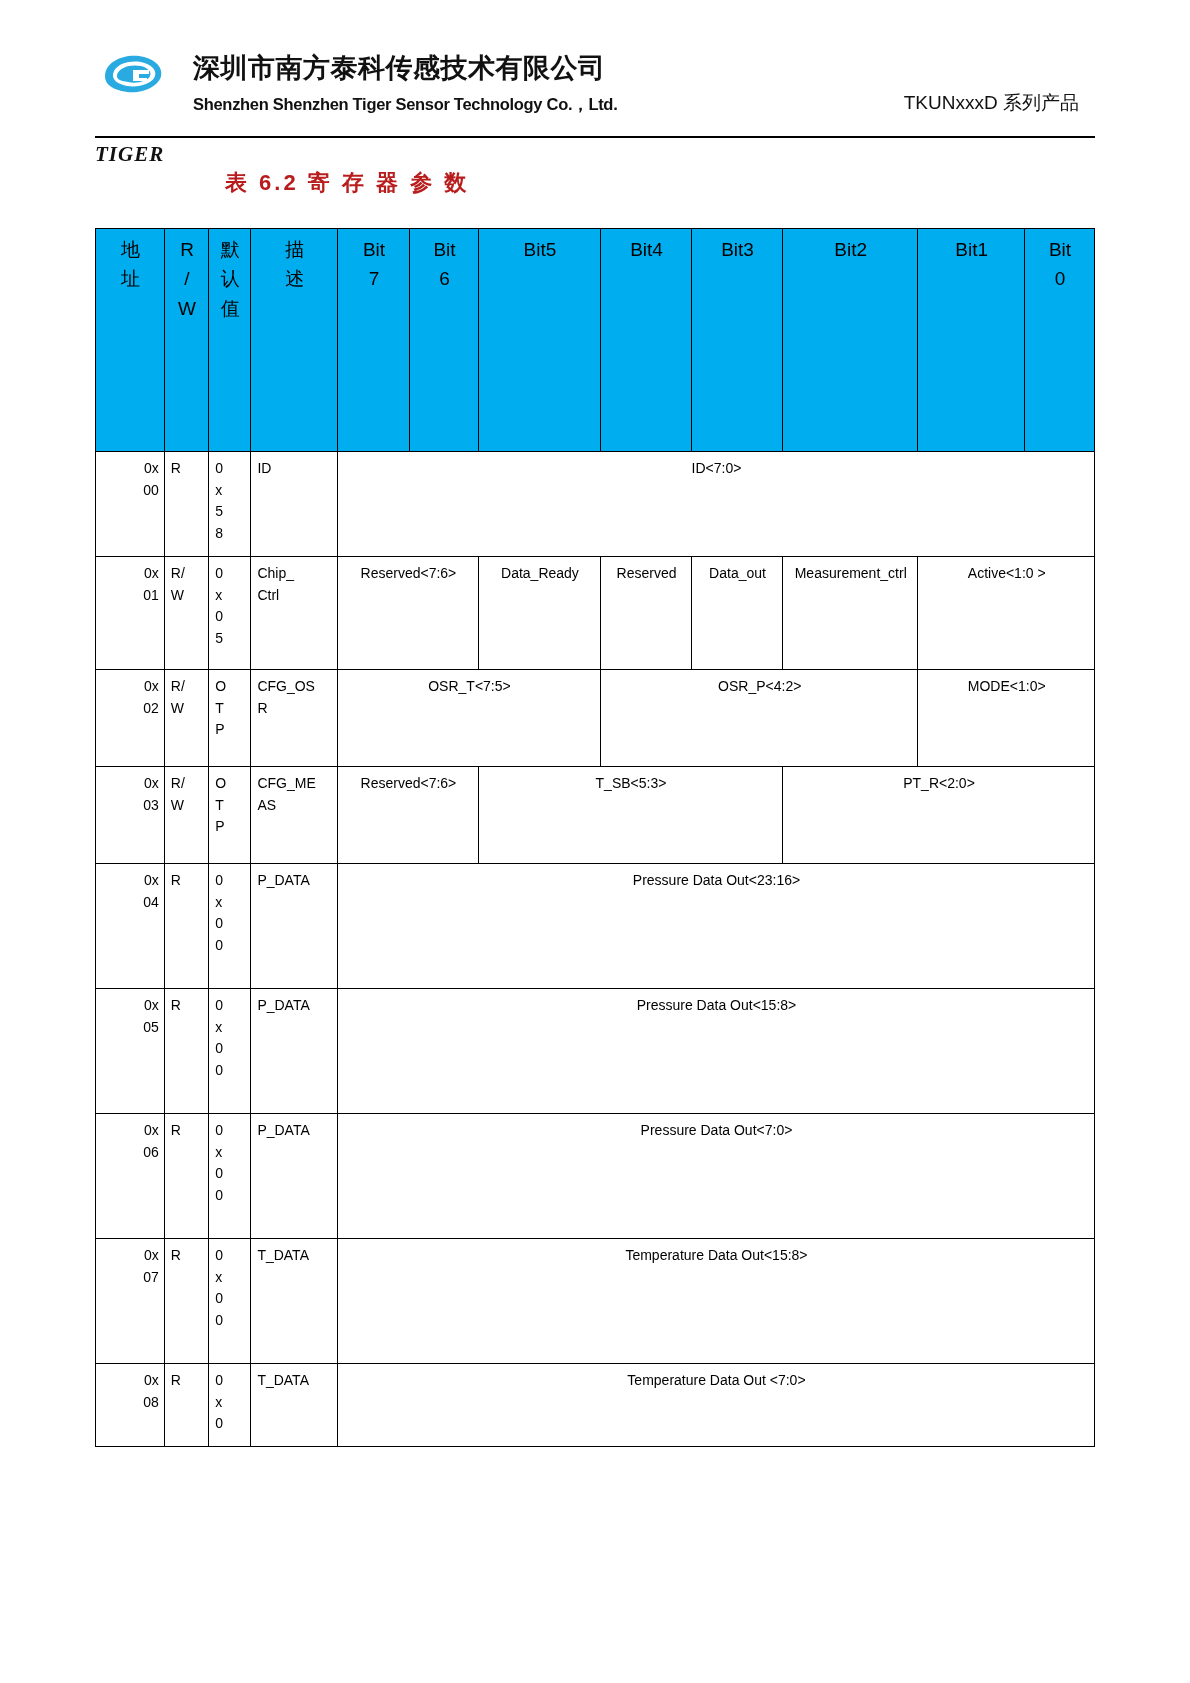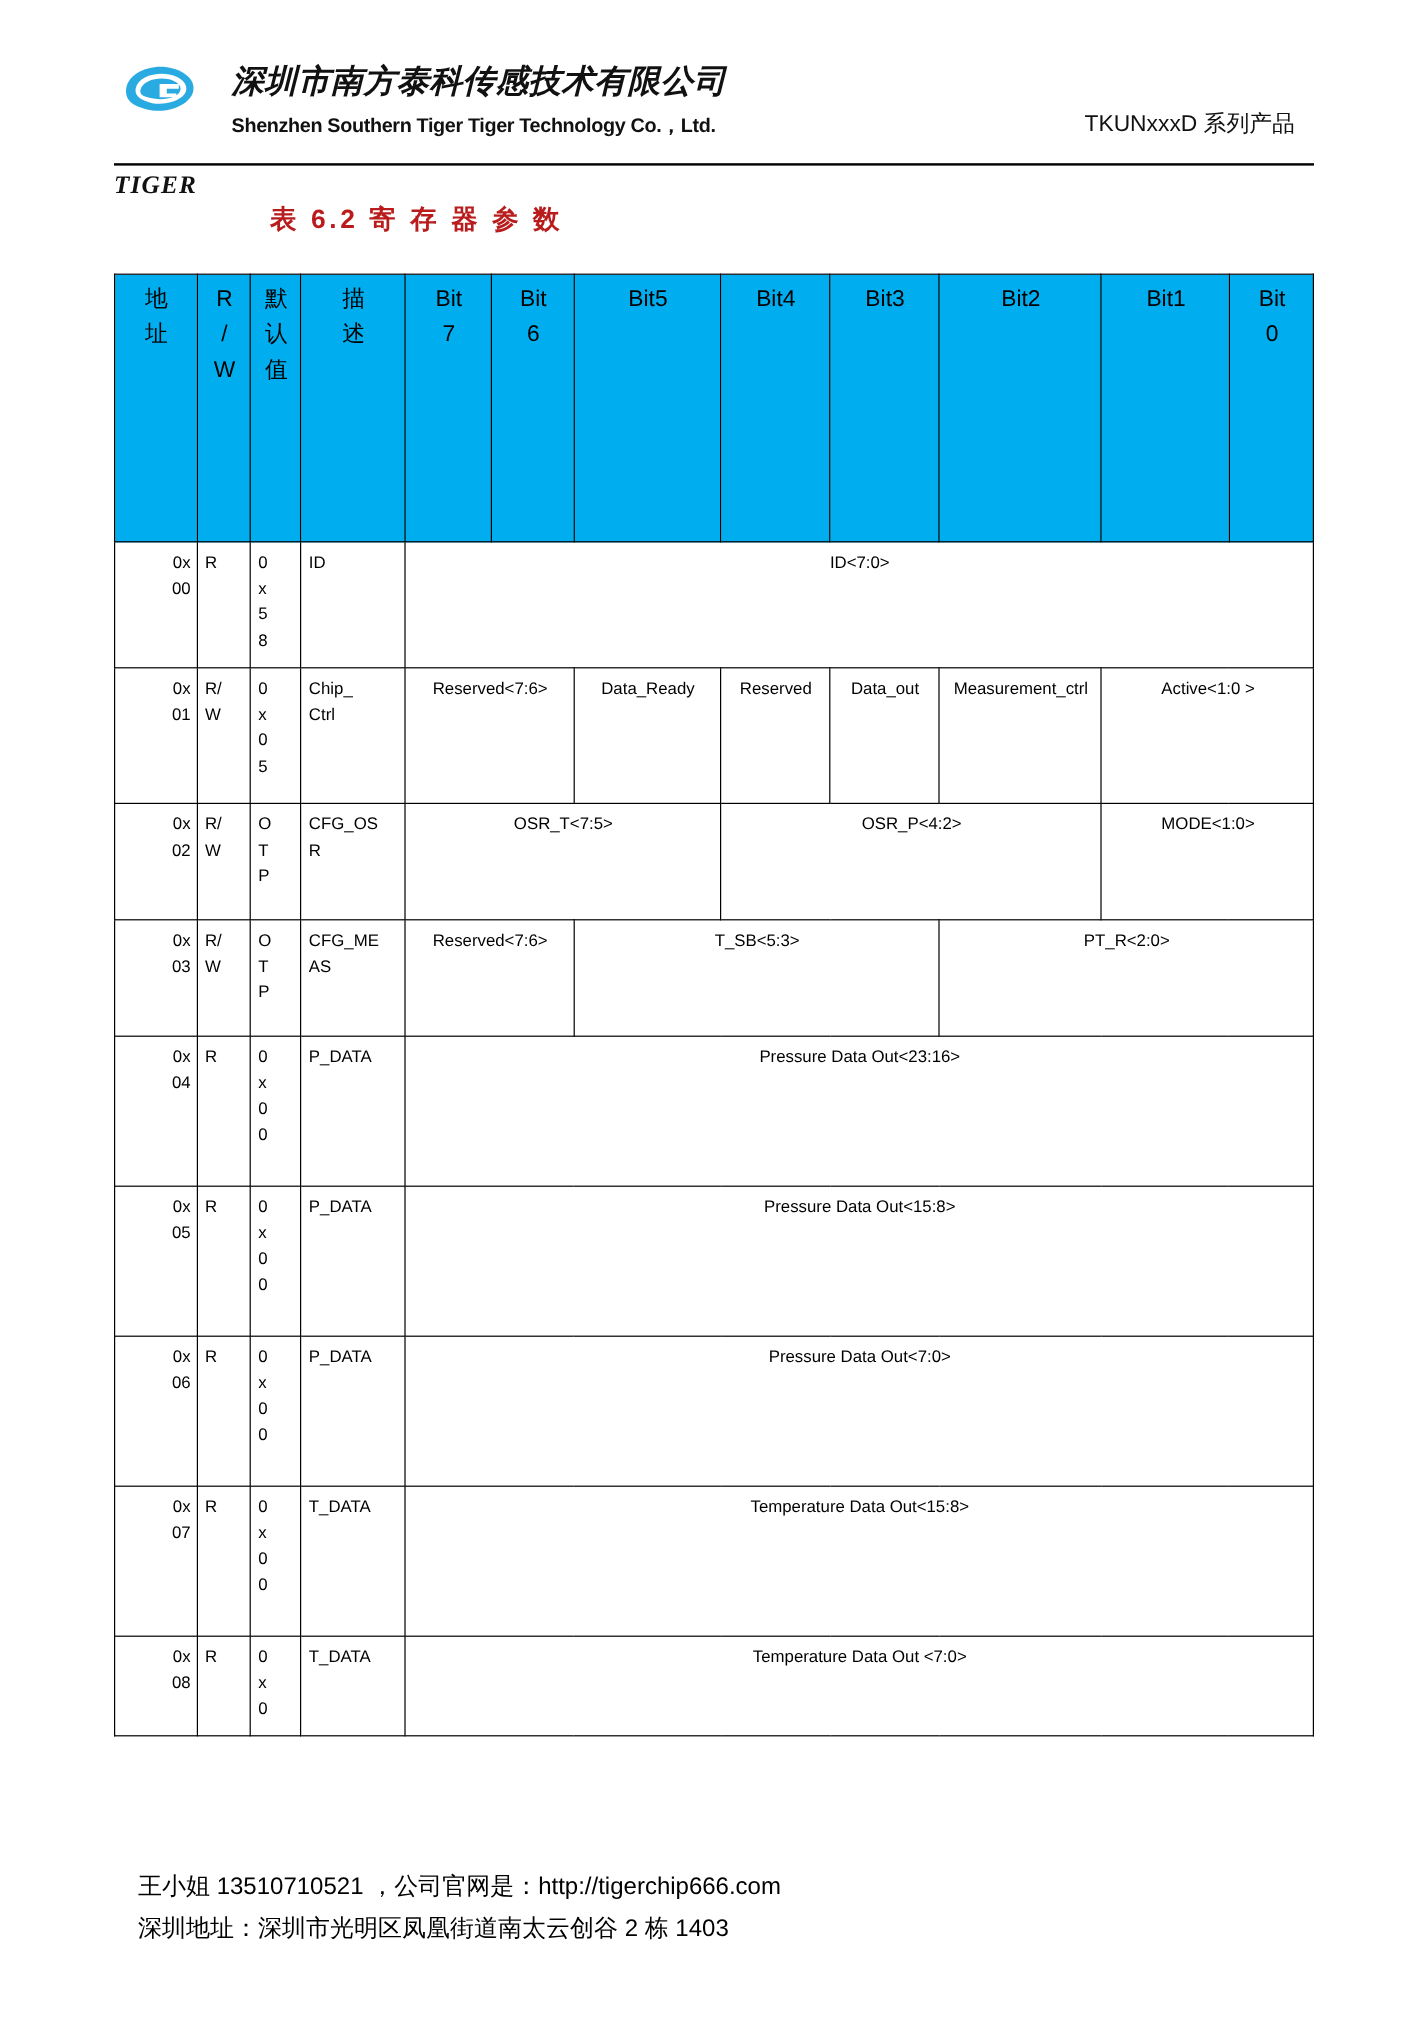--- a/index.html
+++ b/index.html
@@ -57,21 +57,20 @@
     margin-top: 44px;
   }
   .company-cn {
     position: absolute;
     left: 98px;
     top: 2px;
     font-size: 27px;
     font-weight: bold;
     color: #111;
     letter-spacing: 0.5px;
-    font-style: italic;
   }
   .company-en {
     position: absolute;
     left: 98px;
     top: 46px;
     font-size: 16.5px;
     font-weight: bold;
     color: #111;
     letter-spacing: -0.3px;
   }
@@ -190,21 +189,21 @@
       <svg class="logo-mark" viewBox="0 0 62 42">
         <path d="M2 22 C2 8, 20 0, 36 2 C50 4, 60 12, 58 22 C56 32, 40 40, 24 38 C12 36, 2 32, 2 22 Z" fill="#29ABE2"></path>
         <path d="M10 20 C12 10, 26 6, 38 8 C48 10, 54 16, 52 22 C50 29, 36 34, 24 32 C16 30, 9 27, 10 20 Z" fill="#ffffff"></path>
         <path d="M14 21 C16 13, 28 10, 38 12 C45 14, 49 18, 47 22 C45 27, 34 30, 25 28 C19 27, 13 26, 14 21 Z" fill="#29ABE2"></path>
         <path d="M30 16 L46 16 L46 20 L36 20 L36 24 L44 24 L44 27 L30 27 Z" fill="#ffffff"></path>
       </svg>
       <div class="logo-word">TIGER</div>
     </div>
 
     <div class="company-cn">深圳市南方泰科传感技术有限公司</div>
-    <div class="company-en">Shenzhen Southern Tiger Tiger Technology Co.，Ltd.</div>
+    <div class="company-en">Shenzhen Shenzhen Tiger Sensor Technology Co.，Ltd.</div>
     <div class="doc-series">TKUNxxxD 系列产品</div>
   </div>
   <div class="header-rule"></div>
 
   <div class="table-title">表  6.2 寄 存 器 参 数</div>
 
   <table class="reg">
     <colgroup>
       <col style="width:62px">
       <col style="width:40px">
@@ -330,18 +329,14 @@
         <td class="addr">0x<br>08</td>
         <td class="rw">R</td>
         <td class="def">0<br>x<br>0</td>
         <td class="desc">T_DATA</td>
         <td class="bits" colspan="8">Temperature Data Out &lt;7:0&gt;</td>
       </tr>
 
     </tbody>
   </table>
 
-  <div class="footer">
-    <div>王小姐 13510710521  ，公司官网是：http://tigerchip666.com</div>
-    <div>深圳地址：深圳市光明区凤凰街道南太云创谷 2 栋 1403</div>
-  </div>
 
 </div>
 
 </body></html>

